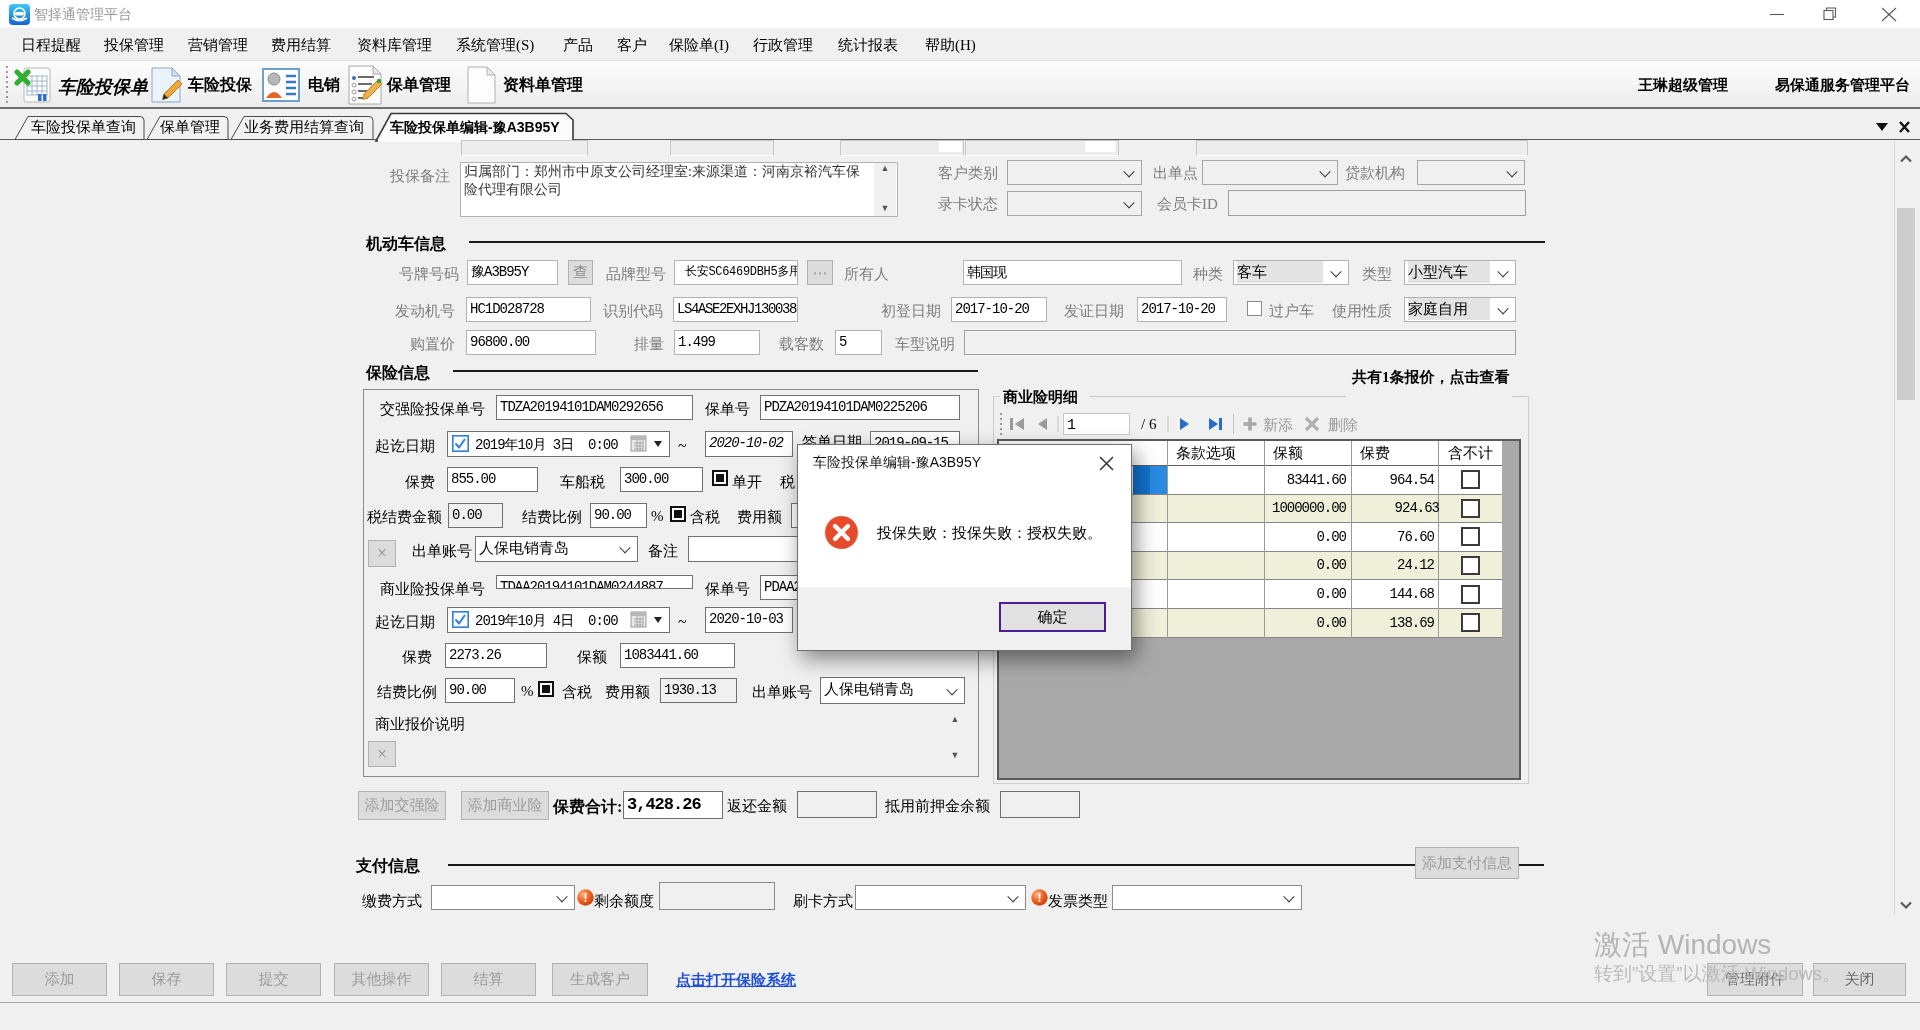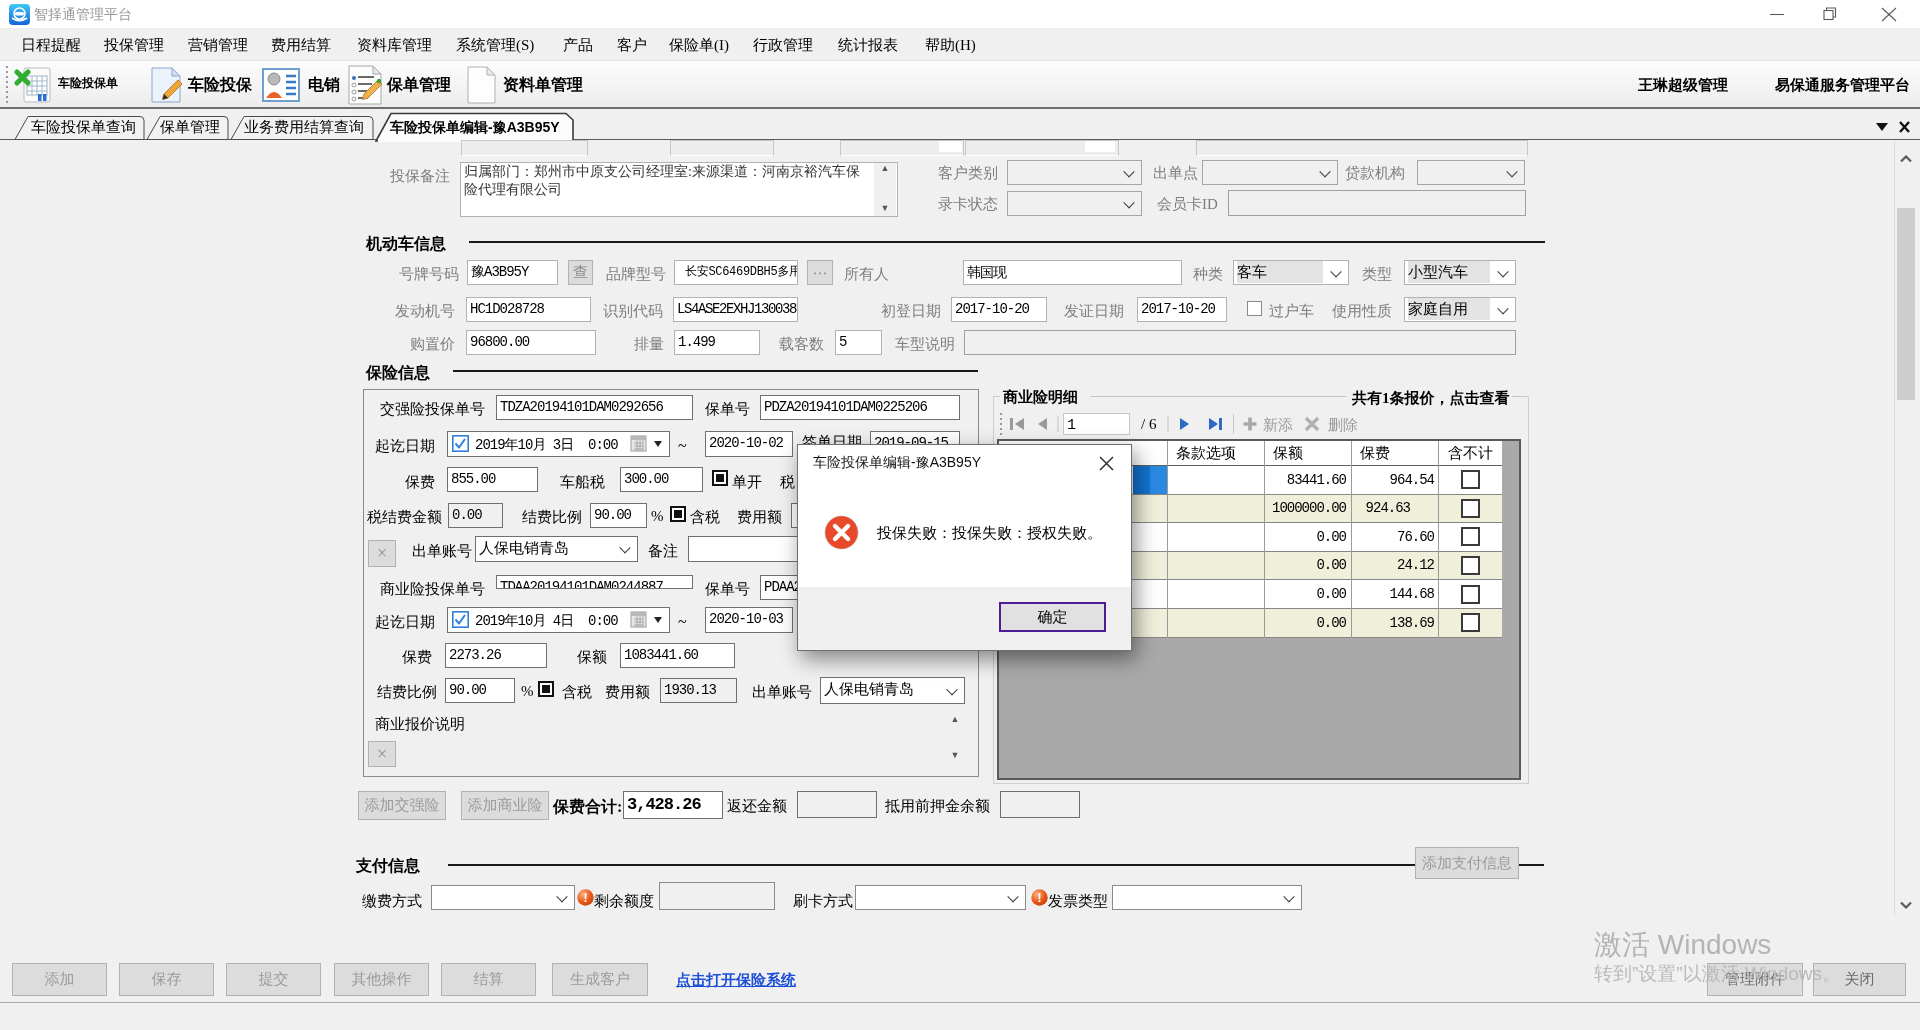--- a/index.html
+++ b/index.html
@@ -73,21 +73,21 @@
 <div class="a" style="left:6px;top:66px;width:2px;height:38px;background-image:repeating-linear-gradient(#9a9a9a 0 2px,transparent 2px 5px);"></div>
 
 <svg class="a" style="left:14px;top:64px;" width="40" height="40" viewBox="0 0 40 40">
   <rect x="10" y="4" width="26" height="34" rx="2" fill="#fbfbfb" stroke="#b9b9b9"></rect>
   <rect x="13" y="12" width="20" height="19" fill="#fff" stroke="#9fb6c8"></rect>
   <path d="M13 17 h20 M13 22 h20 M13 27 h20 M18 12 v19 M23 12 v19 M28 12 v19" stroke="#9fb6c8" stroke-width="1" fill="none"></path>
   <rect x="24" y="30" width="3.5" height="7" fill="#2f6fd0"></rect>
       <rect x="29" y="30" width="3.5" height="7" fill="#2f6fd0"></rect>
   <path d="M3 8 L14 19 M14 8 L3 19" stroke="#2fae2f" stroke-width="5" stroke-linecap="round"></path>
 </svg>
-<div class="a ser b" style="left:58px;top:75px;font-size:12px;">车险投保单</div>
+<div class="a ser b" style="left:58px;top:75px;font-size:18px;font-style:italic;">车险投保单</div>
 
 <svg class="a" style="left:148px;top:66px;" width="38" height="38" viewBox="0 0 38 38">
   <path d="M4 2 h20 l8 8 v26 h-28 z" fill="#eaf2fb" stroke="#8aa8c8"></path>
   <path d="M24 2 l8 8 h-8 z" fill="#cfe0f2" stroke="#8aa8c8"></path>
   <path d="M16 28 L30 14 l4 4 L20 32 l-5.5 1.5 z" fill="#f0a73a" stroke="#c07f1f"></path>
   <path d="M16 28 l4 4 -5.5 1.5 z" fill="#2b2b2b"></path>
 </svg>
 <div class="a ser b" style="left:188px;top:75px;font-size:16px;">车险投保</div>
 
 <svg class="a" style="left:262px;top:68px;" width="38" height="34" viewBox="0 0 38 34">
@@ -220,21 +220,21 @@
   <path d="M3.5 8.5 l3.5 4 L13 4" stroke="#2f7fde" stroke-width="2" fill="none"></path>
 </svg>
 <div class="a mono" style="left:475px;top:436px;">2019年10月 3日&nbsp;&nbsp;0:00</div>
 <svg class="a" style="left:630px;top:435px;" width="34" height="17" viewBox="0 0 34 17">
   <rect x="1" y="1" width="15" height="15" fill="#e8e8e8" stroke="#9a9a9a"></rect>
   <rect x="1" y="1" width="15" height="4" fill="#b8b8b8"></rect>
   <path d="M4 8 h9 M4 11 h9 M4 14 h9 M7 5 v11 M10 5 v11 M13 5 v11" stroke="#9a9a9a" stroke-width="0.8"></path>
   <path d="M24 6 h8 l-4 6 z" fill="#222"></path>
 </svg>
 <div class="lbk" style="left:678px;top:437px;font-size:16px;">~</div>
-<div class="inp" style="left:705px;top:431px;width:88px;height:26px;">2020-10-02</div>
+<div class="inp" style="left:705px;top:431px;width:88px;height:26px;font-style:italic;">2020-10-02</div>
 <div class="lbk" style="left:802px;top:433px;">签单日期</div>
 <div class="inp" style="left:870px;top:431px;width:90px;height:26px;">2019-09-15</div>
 
 <div class="lbk" style="left:405px;top:473px;">保费</div>
 <div class="inp" style="left:447px;top:467px;width:91px;height:25px;">855.00</div>
 <div class="lbk" style="left:560px;top:473px;">车船税</div>
 <div class="inp" style="left:620px;top:467px;width:83px;height:25px;">300.00</div>
 <div class="cbf" style="left:712px;top:470px;">
       <i></i>
     </div>
@@ -306,21 +306,21 @@
 <div class="lbk b" style="left:553px;top:797px;font-size:16px;">保费合计:</div>
 <div class="inp" style="left:623px;top:791px;width:100px;height:28px;font-weight:bold;font-size:17px;line-height:26px;">3,428.26</div>
 <div class="lbk" style="left:727px;top:797px;">返还金额</div>
 <div class="inp inpg" style="left:797px;top:791px;width:80px;height:27px;border-color:#707070;"></div>
 <div class="lbk" style="left:885px;top:797px;">抵用前押金余额</div>
 <div class="inp inpg" style="left:1000px;top:791px;width:80px;height:27px;border-color:#707070;"></div>
 
 <div class="a" style="left:993px;top:396px;width:534px;height:386px;border:1px solid #cfcfcf;"></div>
 <div class="a" style="left:1000px;top:388px;width:520px;height:18px;background:#f0f0f0;"></div>
 <div class="sech" style="left:1003px;top:388px;font-size:15px;">商业险明细</div>
-<div class="lbk b" style="left:1352px;top:389px;">共有1条报价，点击查看</div>
+<div class="lbk b" style="left:1352px;top:368px;">共有1条报价，点击查看</div>
 <div class="a" style="left:1090px;top:396px;width:256px;height:1px;background:#c6c6c6;"></div>
 <div class="a" style="left:1512px;top:396px;width:14px;height:1px;background:#c6c6c6;"></div>
 
 <div class="a" style="left:1000px;top:413px;width:2px;height:22px;background-image:repeating-linear-gradient(#9a9a9a 0 2px,transparent 2px 5px);"></div>
 <svg class="a" style="left:1008px;top:414px;" width="220" height="20" viewBox="0 0 220 20">
   <g fill="#9a9a9a">
     <rect x="2" y="4" width="3" height="12"></rect>
         <path d="M16 4 v12 L7 10 z"></path>
     <path d="M39 4 v12 L30 10 z"></path>
   </g>
@@ -370,21 +370,21 @@
 <div class="a" style="left:1438px;top:441px;width:1px;height:197px;background:#9a9a9a;"></div>
 
 <div class="lbk" style="left:1176px;top:444px;">条款选项</div>
 <div class="lbk" style="left:1273px;top:444px;">保额</div>
 <div class="lbk" style="left:1360px;top:444px;">保费</div>
 <div class="lbk" style="left:1448px;top:444px;">含不计</div>
 
 <div class="a mono" style="left:1264px;top:472px;width:82px;text-align:right;">83441.60</div>
 <div class="a mono" style="left:1351px;top:472px;width:83px;text-align:right;">964.54</div>
 <div class="a mono" style="left:1264px;top:500px;width:82px;text-align:right;">1000000.00</div>
-<div class="a mono" style="left:1351px;top:500px;width:59px;text-align:right;">924.63</div>
+<div class="a mono" style="left:1351px;top:500px;width:88px;text-align:right;">924.63</div>
 <div class="a mono" style="left:1264px;top:529px;width:82px;text-align:right;">0.00</div>
 <div class="a mono" style="left:1351px;top:529px;width:83px;text-align:right;">76.60</div>
 <div class="a mono" style="left:1264px;top:557px;width:82px;text-align:right;">0.00</div>
 <div class="a mono" style="left:1351px;top:557px;width:83px;text-align:right;">24.12</div>
 <div class="a mono" style="left:1264px;top:586px;width:82px;text-align:right;">0.00</div>
 <div class="a mono" style="left:1351px;top:586px;width:83px;text-align:right;">144.68</div>
 <div class="a mono" style="left:1264px;top:615px;width:82px;text-align:right;">0.00</div>
 <div class="a mono" style="left:1351px;top:615px;width:83px;text-align:right;">138.69</div>
 
 <div class="a" style="left:1461px;top:470px;width:19px;height:19px;border:2px solid #3a3a3a;background:#fff;box-sizing:border-box;"></div>

